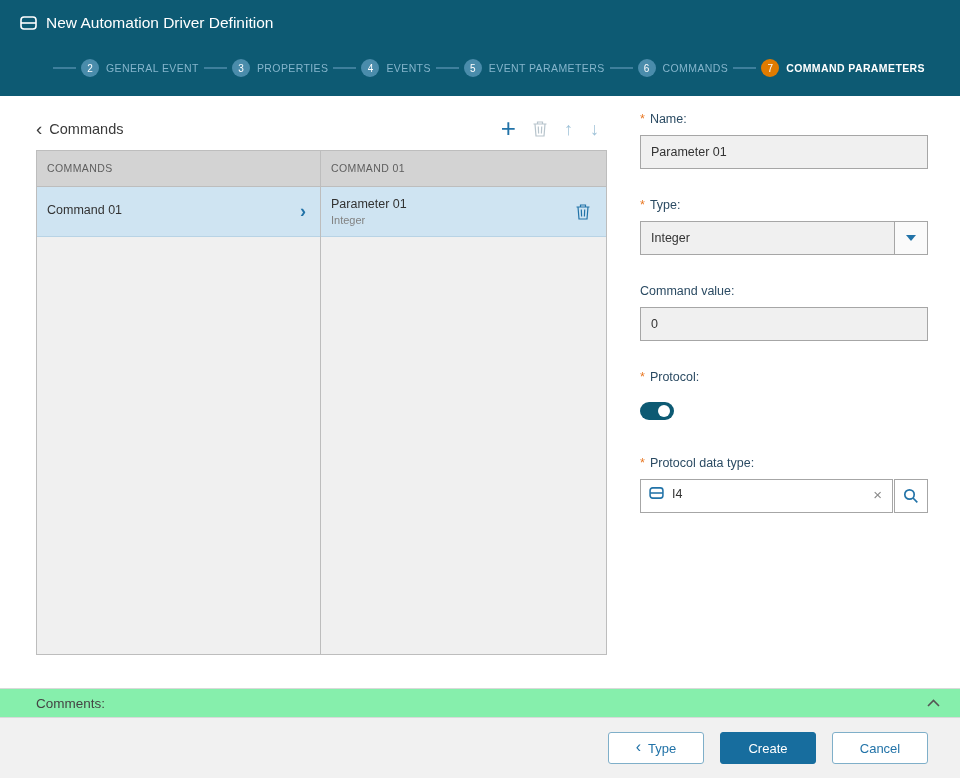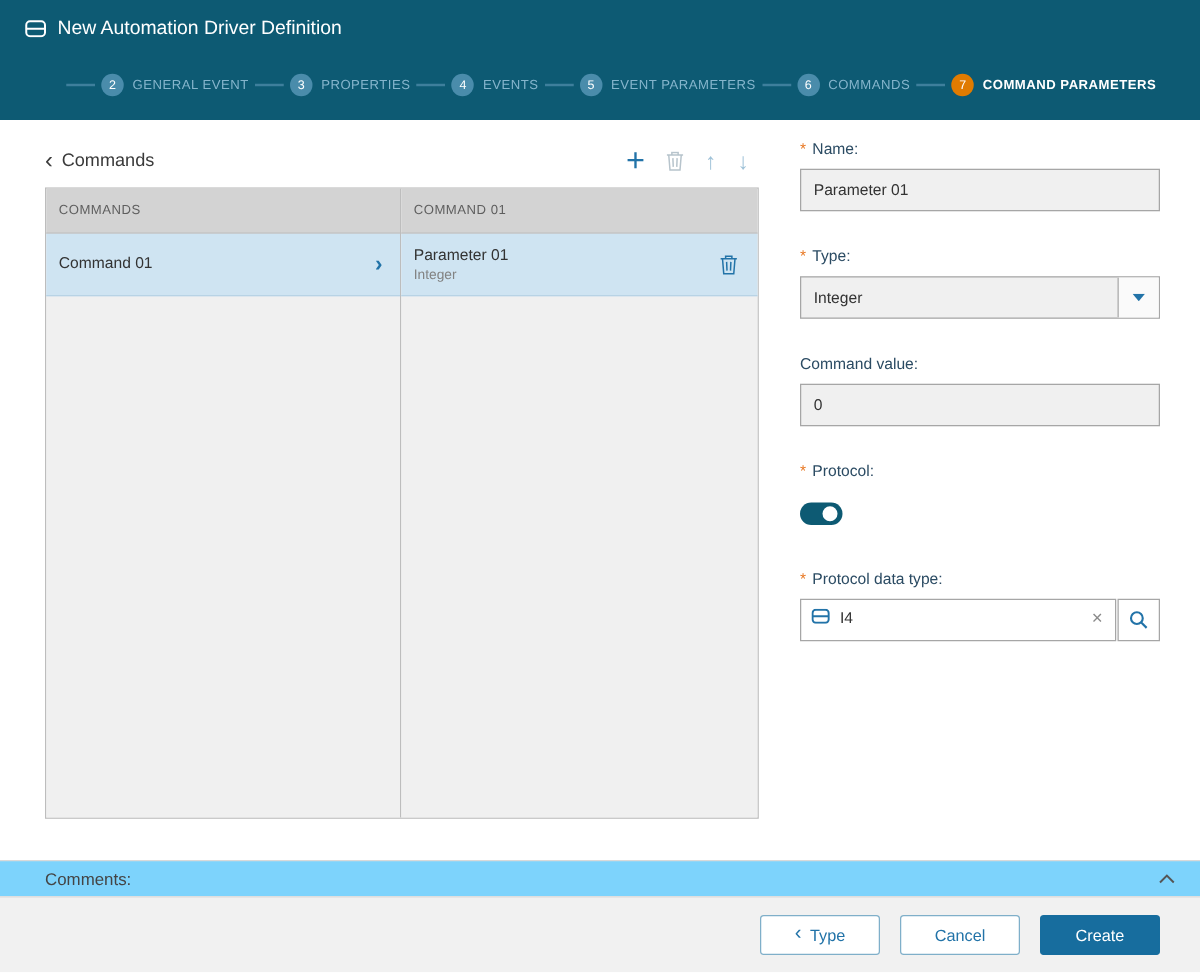--- a/index.html
+++ b/index.html
@@ -61,21 +61,21 @@
   .protocol-input { display:flex; align-items:flex-start; width:254px; height:34px; border:1px solid #a6a6a6; background:#fff; padding:7px 8px; }
   .proto-icon { display:flex; margin-right:8px; }
   .proto-text { flex:1; min-width:0; border:none; outline:none; background:transparent;
                 font-family:"Liberation Sans","DejaVu Sans",sans-serif; font-size:12.5px; color:#333; }
   .clear-x { font-size:15px; color:#8a8a8a; padding:0 2px; cursor:pointer; line-height:1; }
   .search-btn { width:34px; height:34px; margin-left:1px; border:1px solid #a6a6a6; background:#fff;
                 display:flex; align-items:center; justify-content:center; cursor:pointer; }
 
   
   .comments-bar { position:absolute; left:0; top:688px; width:960px; height:29px; border-top:1px solid #d9d9d9;
-                  background:#7dd3fc; display:flex; align-items:center; padding:0 16px 0 36px; }
+                  background:#86efac; display:flex; align-items:center; padding:0 16px 0 36px; }
   .comments-label { font-size:13.5px; color:#444; flex:1; }
   .collapse-btn { display:flex; align-items:center; justify-content:center; width:22px; height:22px; cursor:pointer; }
   .footer { position:absolute; left:0; top:717px; width:960px; height:61px; background:#f1f1f1; border-top:1px solid #d9d9d9;
             display:flex; align-items:center; justify-content:flex-end; gap:16px; padding-right:32px; }
   .btn { height:32px; width:96px; border-radius:3px; font-family:"Liberation Sans","DejaVu Sans",sans-serif;
          font-size:13px; display:flex; align-items:center; justify-content:center; cursor:pointer; }
   .btn.outline { background:#fff; border:1px solid #7fafc9; color:#2273a8; gap:7px; }
   .btn.primary { background:#176d9e; border:1px solid #176d9e; color:#fff; }
   .btn .bchev { font-size:16px; line-height:1; margin-top:-2px; }
 </style>
@@ -247,21 +247,21 @@
           <polyline points="1,7 6.5,1.5 12,7" fill="none" stroke="#555555" stroke-width="1.6"></polyline>
         </svg>
     </span>
   </div>
 
   <div class="footer">
     <button class="btn outline">
       <span class="bchev">‹</span>
       <span>Type</span>
     </button>
+    <button class="btn primary">
+      <span>Create</span>
+    </button>
     <button class="btn outline">
       <span>Cancel</span>
     </button>
-    <button class="btn primary">
-      <span>Create</span>
-    </button>
   </div>
 
 </div>
 
 </body></html>

